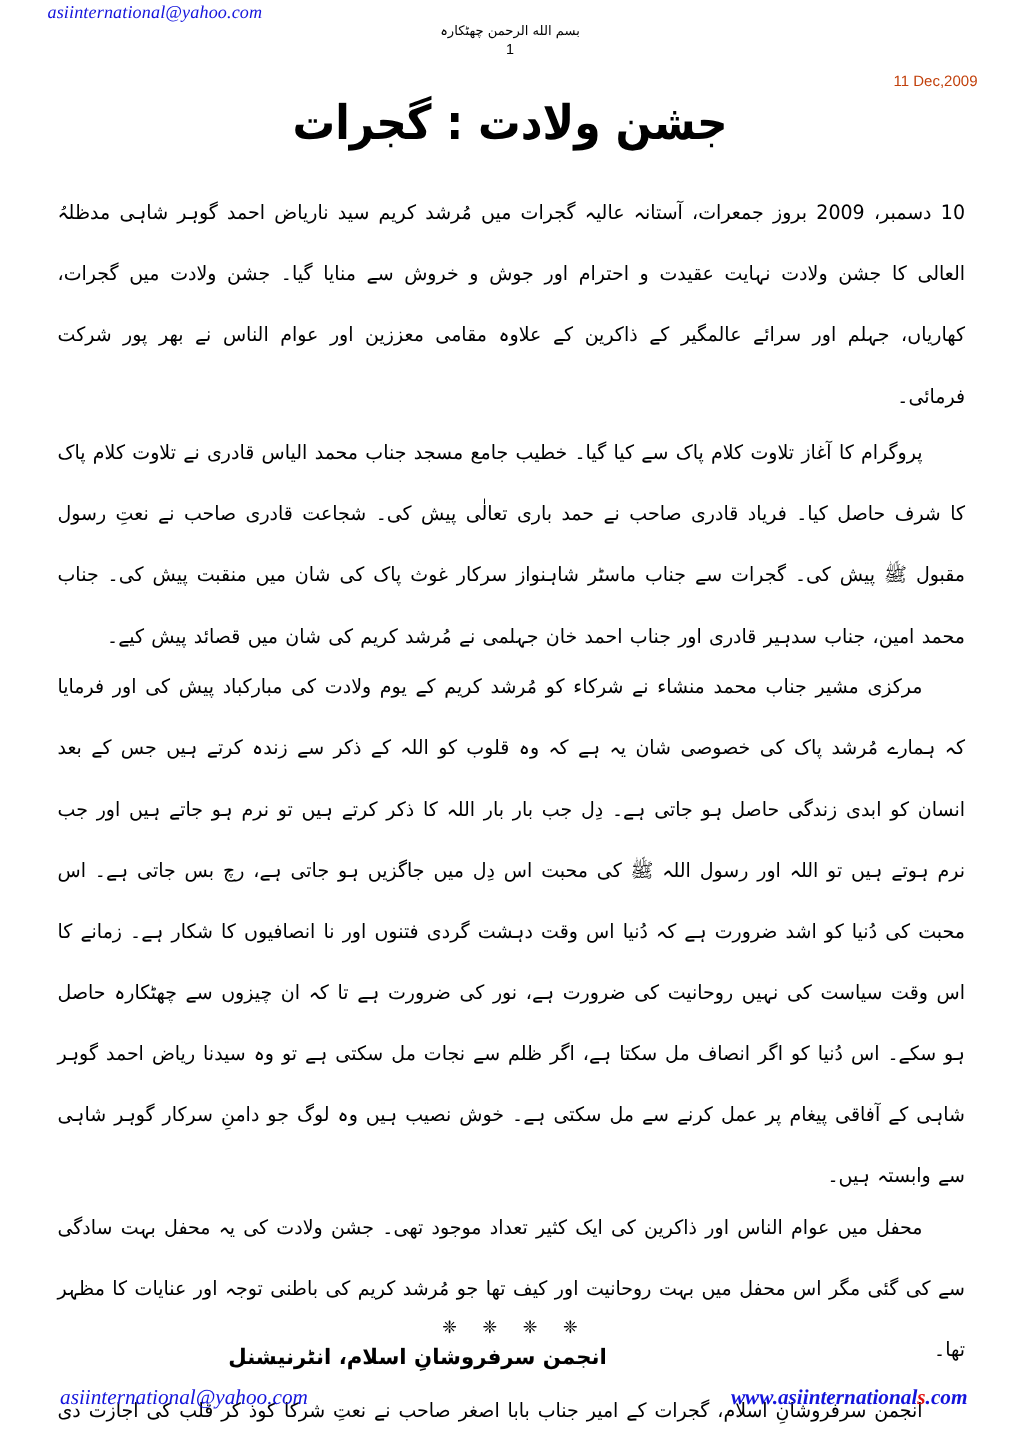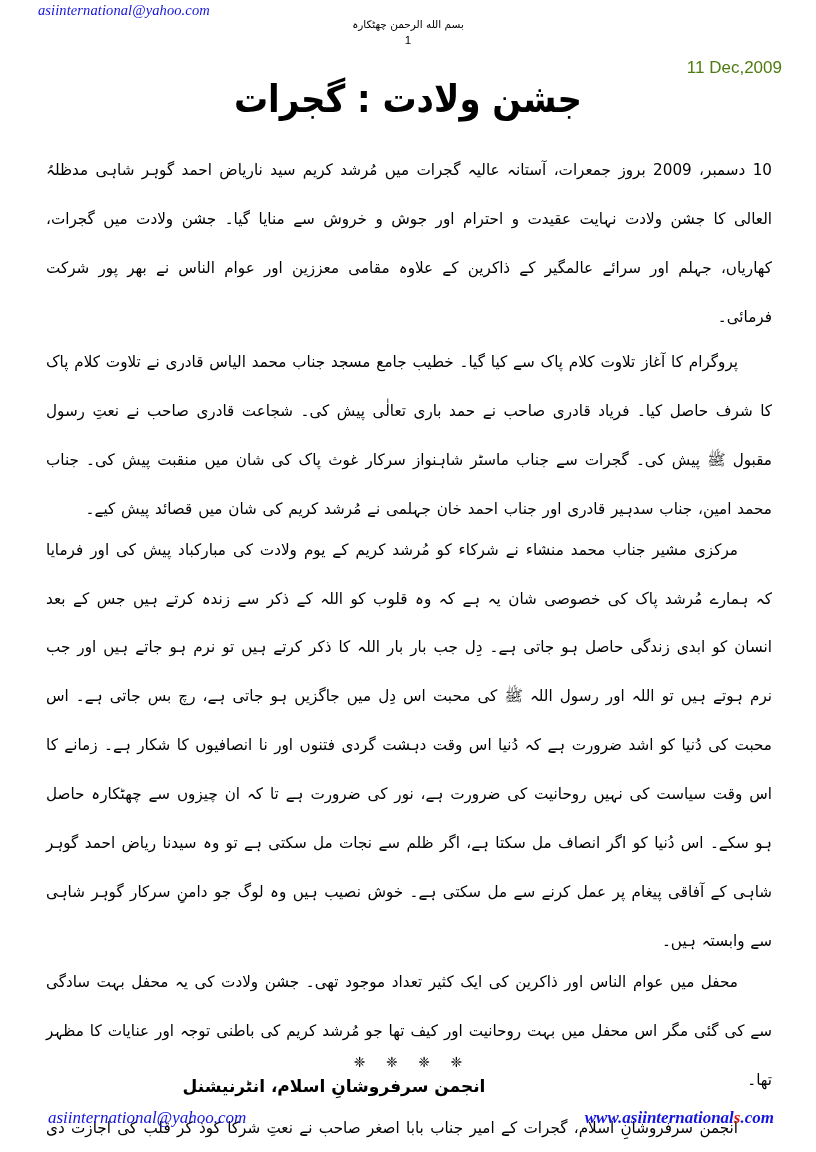--- a/index.html
+++ b/index.html
@@ -50,22 +50,22 @@
     text-align: center;
     font-family: "Liberation Sans", sans-serif;
     font-size: 11.5px;
     color: #000;
   }
   .doc-date {
     position: absolute;
     top: 58px;
     right: 34px;
     font-family: "Liberation Sans", sans-serif;
-    font-size: 17px;
-    color: #4d7c0f;
+    font-size: 12px;
+    color: #c2410c;
     white-space: nowrap;
   }
   .doc-title {
     position: absolute;
     top: 52px;
     left: 0;
     width: 816px;
     text-align: center;
     direction: rtl;
     font-family: "DejaVu Sans", sans-serif;

